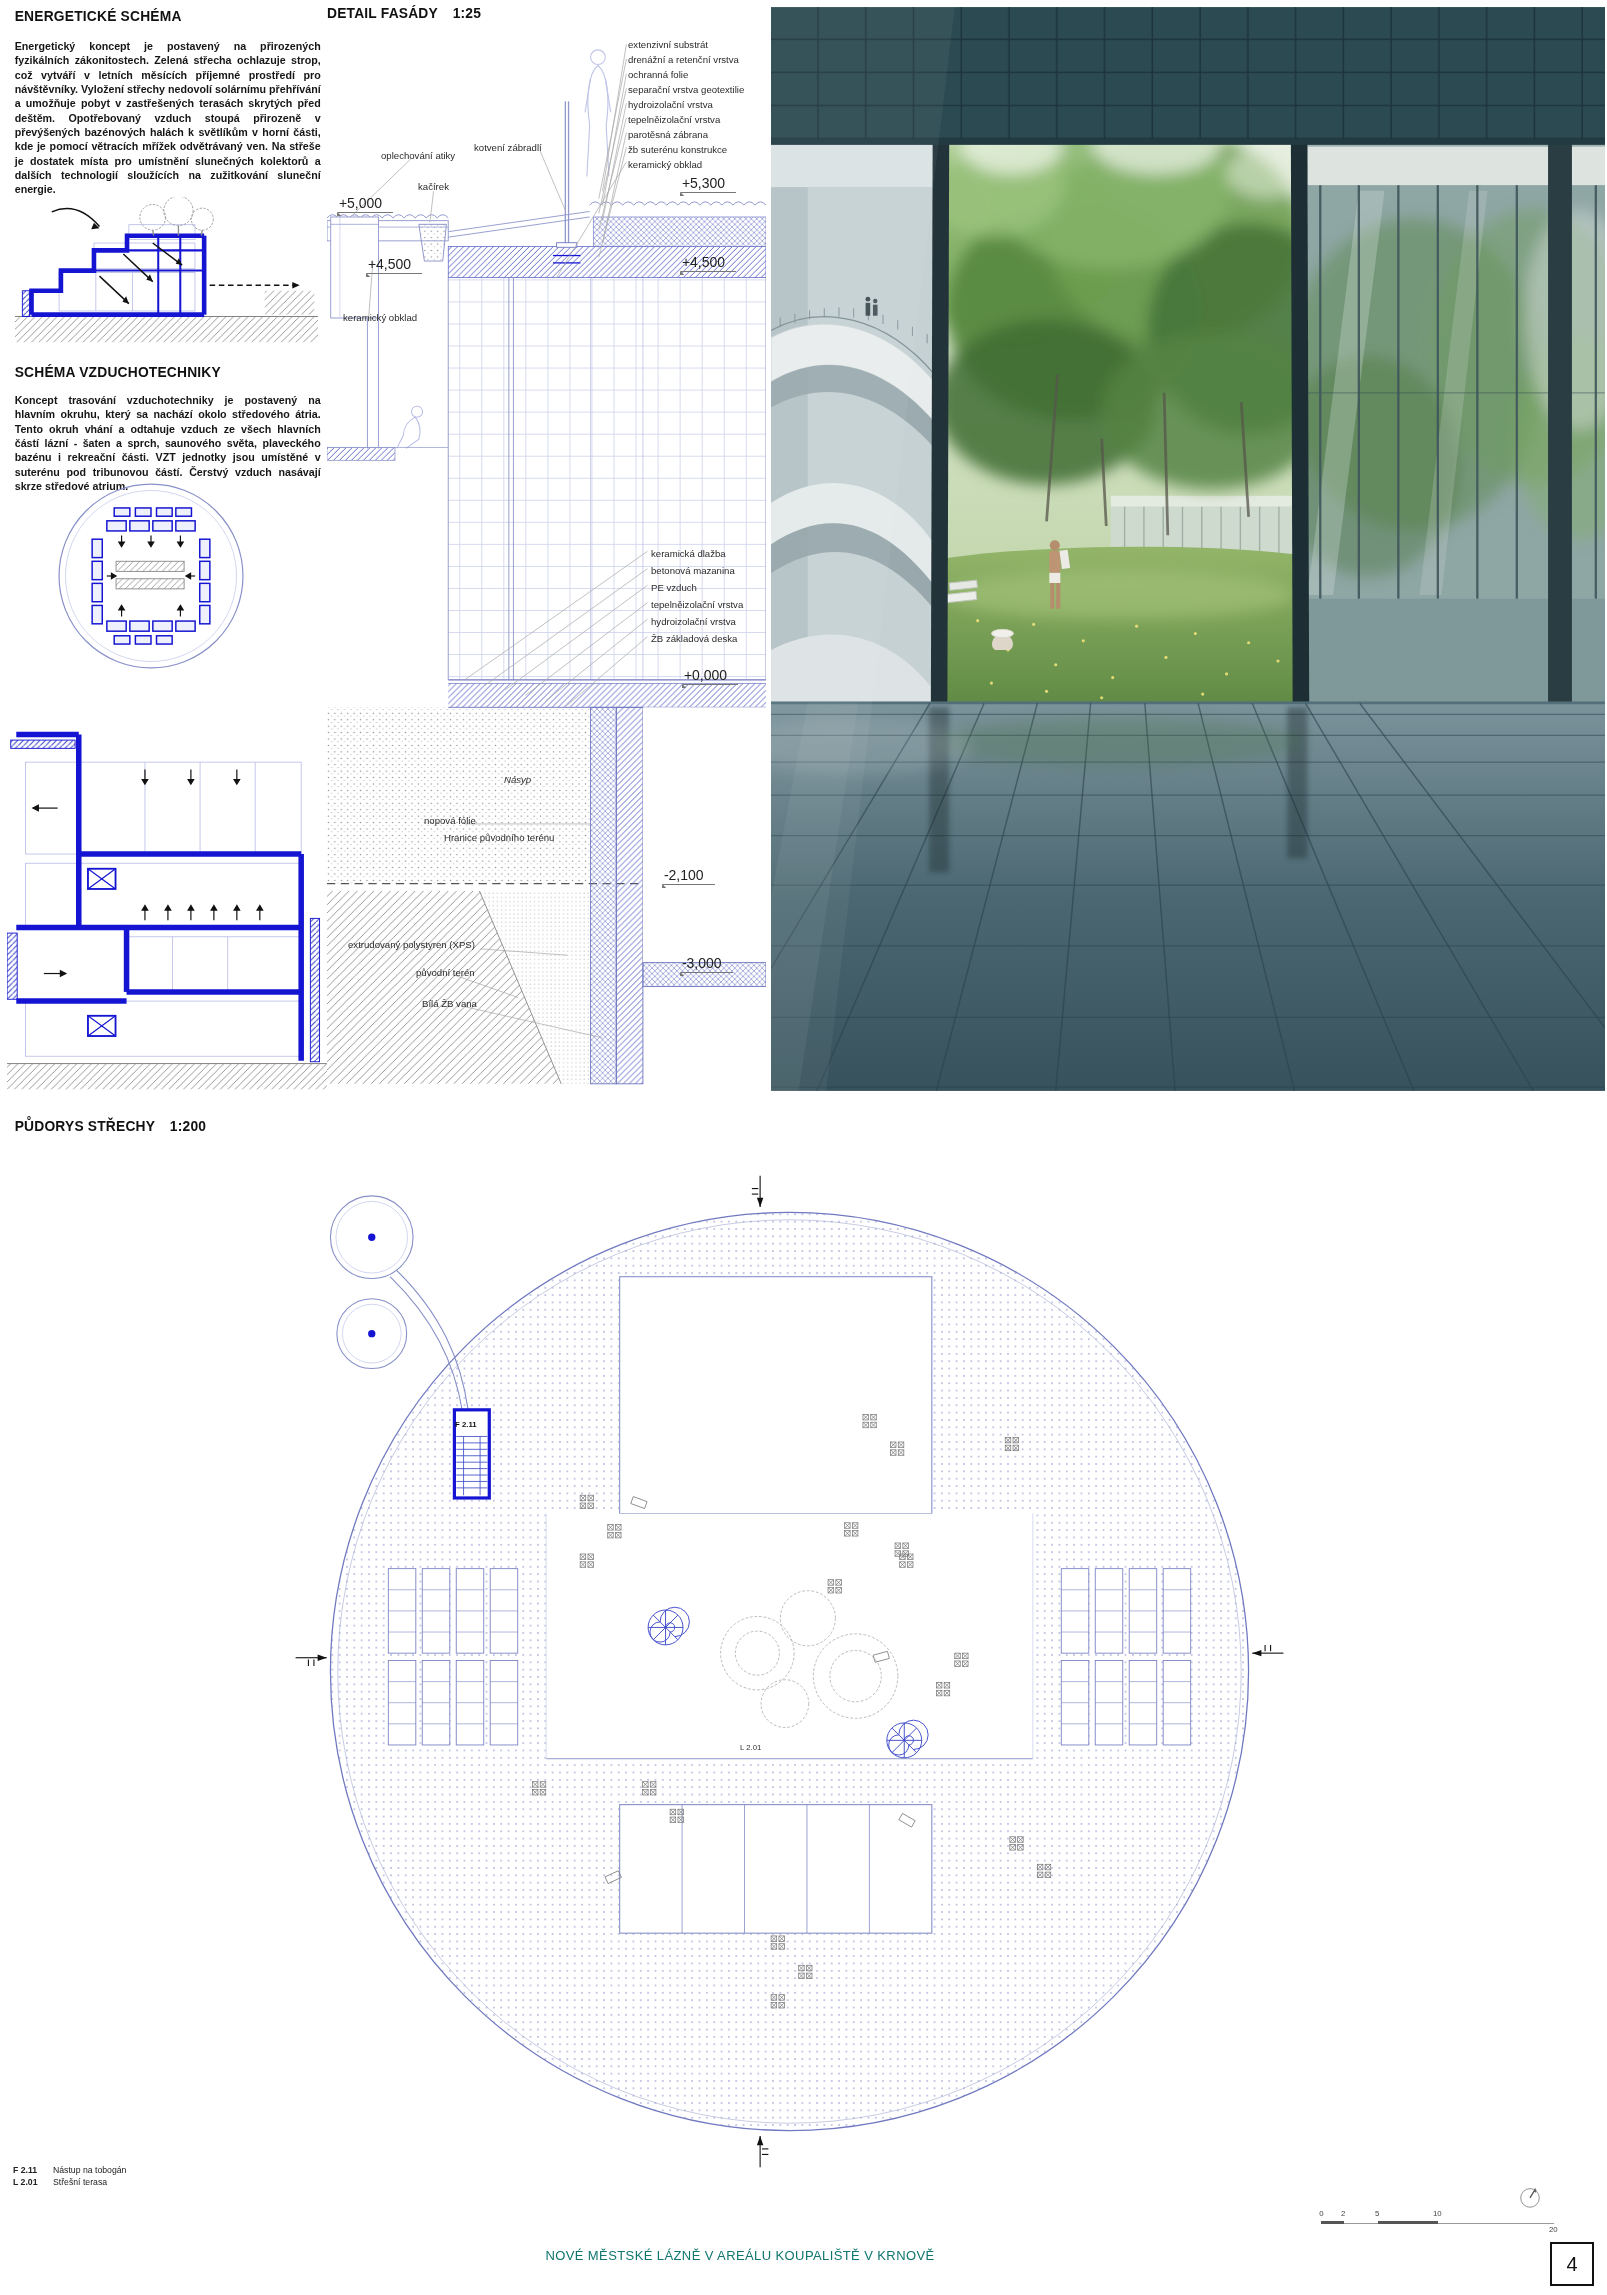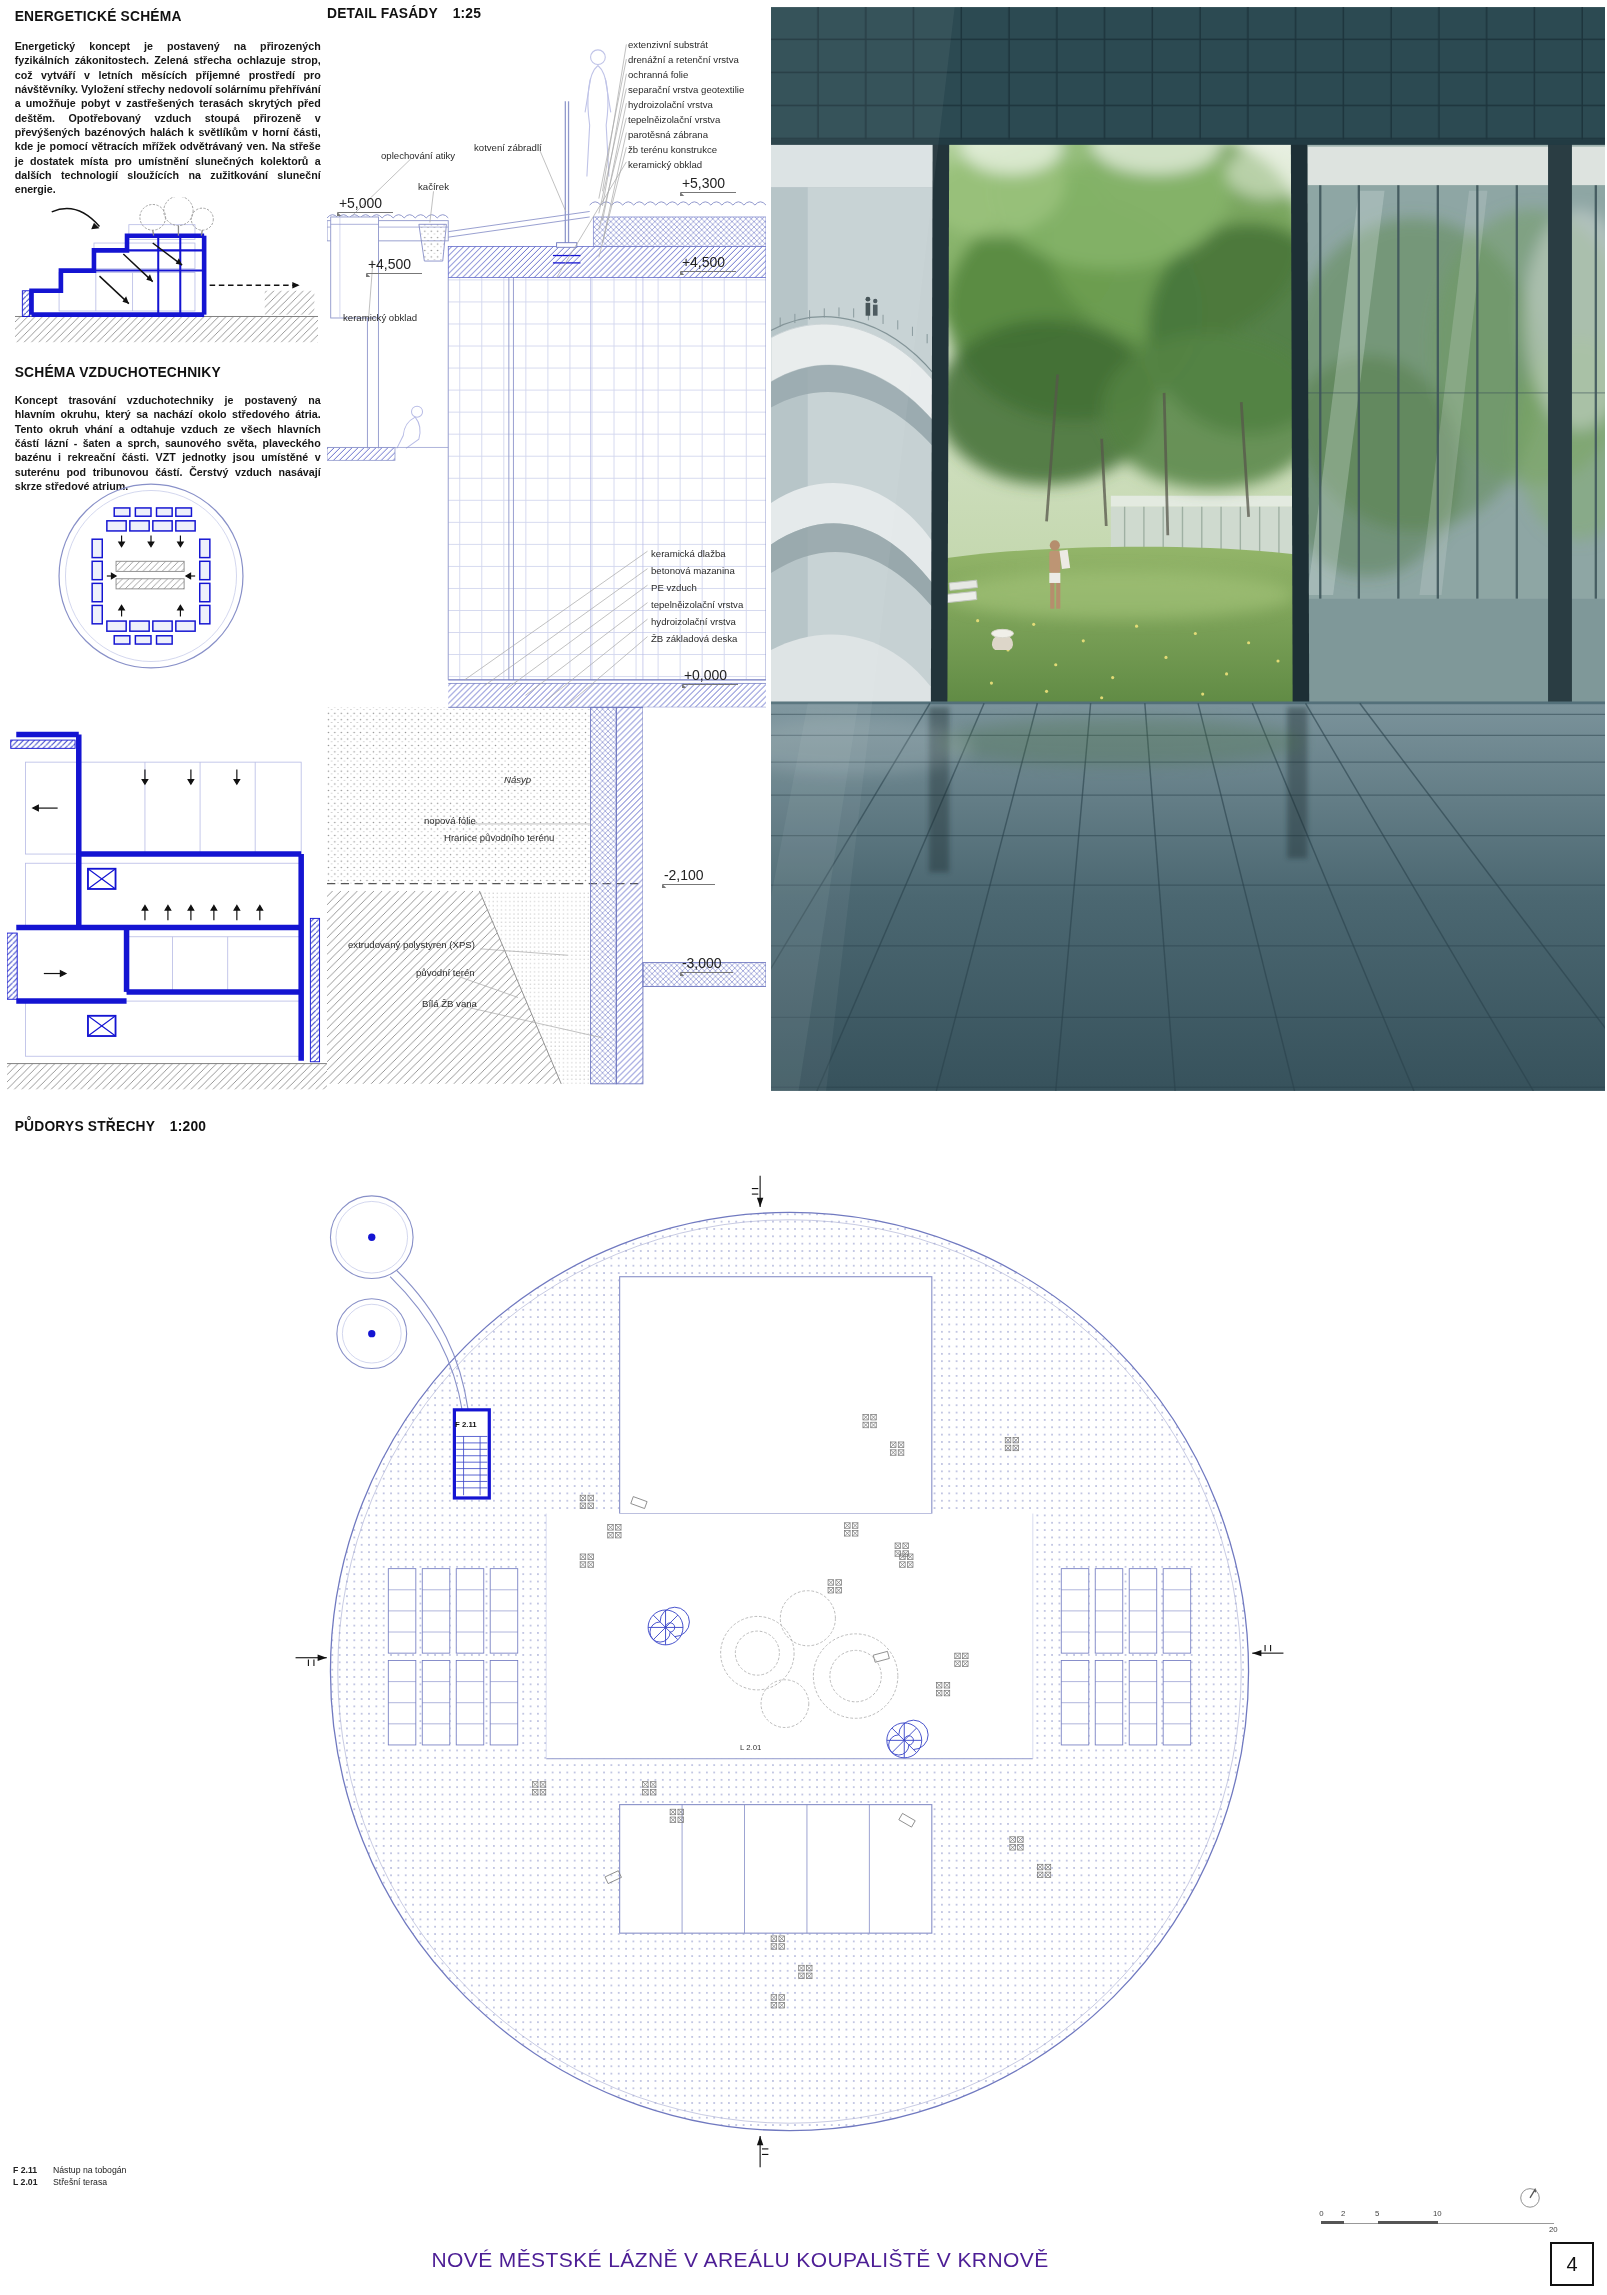--- a/index.html
+++ b/index.html
@@ -10,21 +10,21 @@
   .para{font-size:10.7px;font-weight:bold;text-align:justify;line-height:1.34;width:306px;color:#161616;}
   .lbl{position:absolute;font-size:9.6px;color:#2a2a2a;white-space:nowrap;}
   .laylist{position:absolute;font-size:9.6px;color:#2a2a2a;white-space:nowrap;}
   .laylist div{line-height:15px;}
   .laylist.floor div{line-height:17px;}
   .elev{position:absolute;font-size:14px;color:#222;border-bottom:0.9px solid #777;padding:0 11px 0.9px 0.9px;white-space:nowrap;}
   .elev::after{content:"";position:absolute;left:-3.7px;bottom:-7.3px;border:3.7px solid transparent;border-top-color:#777;transform:rotate(45deg);}
   .leg{position:absolute;font-size:8.7px;color:#222;white-space:nowrap;line-height:12px;}
   .leg b{display:inline-block;width:40px;}
   .plan-lbl{position:absolute;font-weight:bold;color:#111;white-space:nowrap;}
-  .title{position:absolute;font-size:21px;letter-spacing:0.4px;color:#4c1d95;white-space:nowrap;transform:translateX(-50%);}
+  .title{position:absolute;font-size:13px;letter-spacing:0.4px;color:#0f766e;white-space:nowrap;transform:translateX(-50%);}
   .pagebox{position:absolute;width:40px;height:40px;border:2.8px solid #111;display:flex;align-items:center;justify-content:center;font-size:20px;color:#111;}
   .sbar-lbl{position:absolute;font-size:7.8px;color:#444;}
   svg{display:block;}
 </style>
 </head>
 <body>
 
 <div class="abs h" style="left:14.7px;top:9.2px;">ENERGETICKÉ SCHÉMA</div>
 <div class="abs para" style="left:14.7px;top:39px;">Energetický koncept je postavený na přirozených fyzikálních zákonitostech. Zelená střecha ochlazuje strop, což vytváří v letních měsících příjemné prostředí pro návštěvníky. Vyložení střechy nedovolí solárnímu přehřívání a umožňuje pobyt v zastřešených terasách skrytých před deštěm. Opotřebovaný vzduch stoupá přirozeně v převýšených bazénových halách k světlíkům v horní části, kde je pomocí větracích mřížek odvětrávaný ven. Na střeše je dostatek místa pro umístnění slunečných kolektorů a dalších technologií sloužících na zužitkování sluneční energie.</div>
 
@@ -356,21 +356,21 @@
 </svg>
 
 <div class="laylist" style="left:628px;top:37px;">
   <div>extenzivní substrát</div>
   <div>drenážní a retenční vrstva</div>
   <div>ochranná folie</div>
   <div>separační vrstva geotextilie</div>
   <div>hydroizolační vrstva</div>
   <div>tepelněizolační vrstva</div>
   <div>parotěsná zábrana</div>
-  <div>žb terénu konstrukce</div>
+  <div>žb suterénu konstrukce</div>
   <div>keramický obklad</div>
 </div>
 <div class="laylist floor" style="left:651px;top:545px;">
   <div>keramická dlažba</div>
   <div>betonová mazanina</div>
   <div>PE vzduch</div>
   <div>tepelněizolační vrstva</div>
   <div>hydroizolační vrstva</div>
   <div>ŽB základová deska</div>
 </div>

